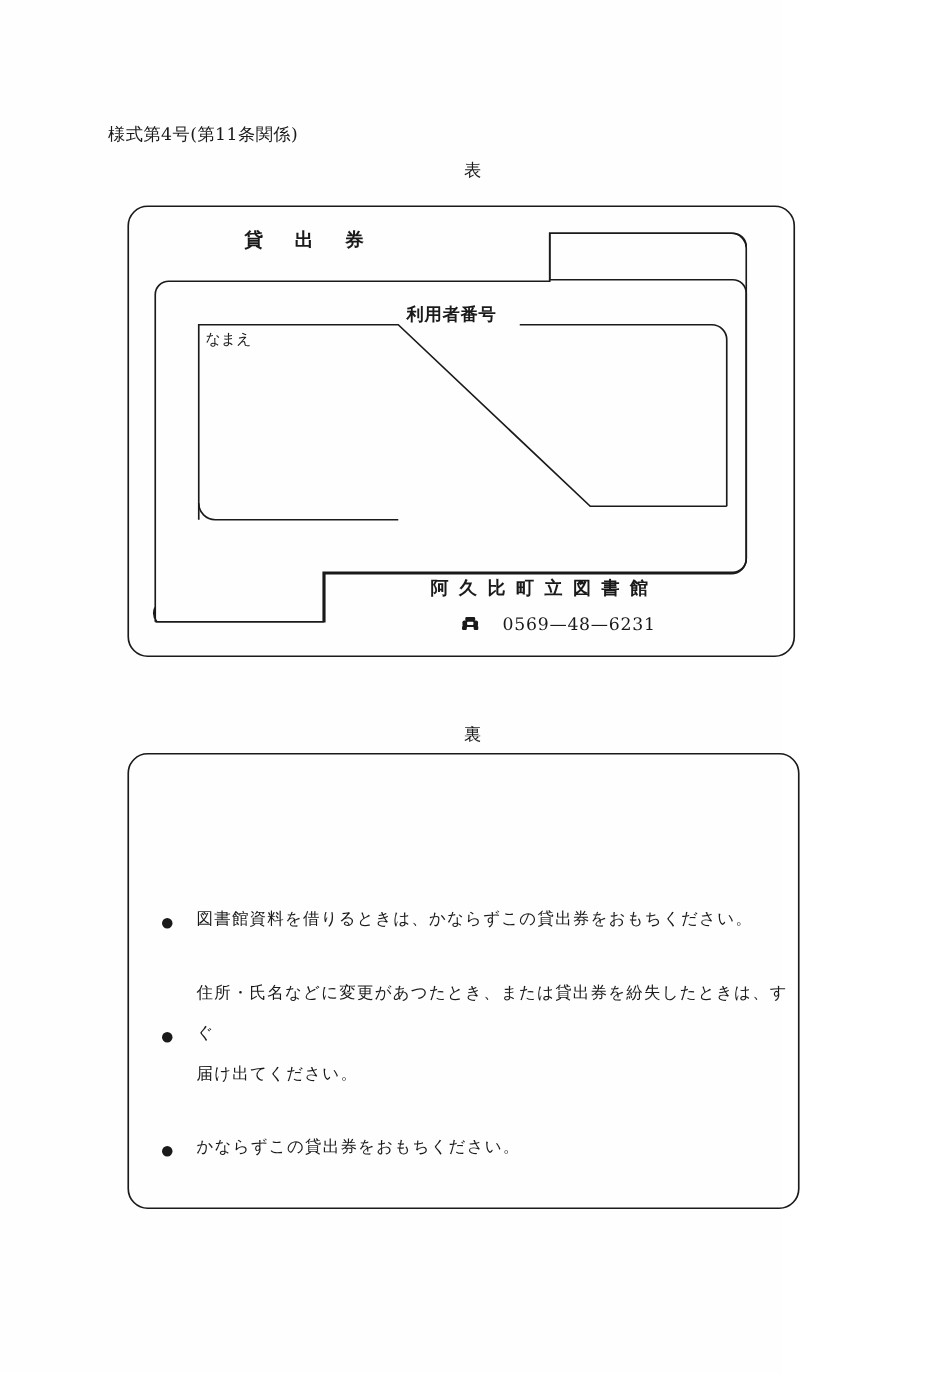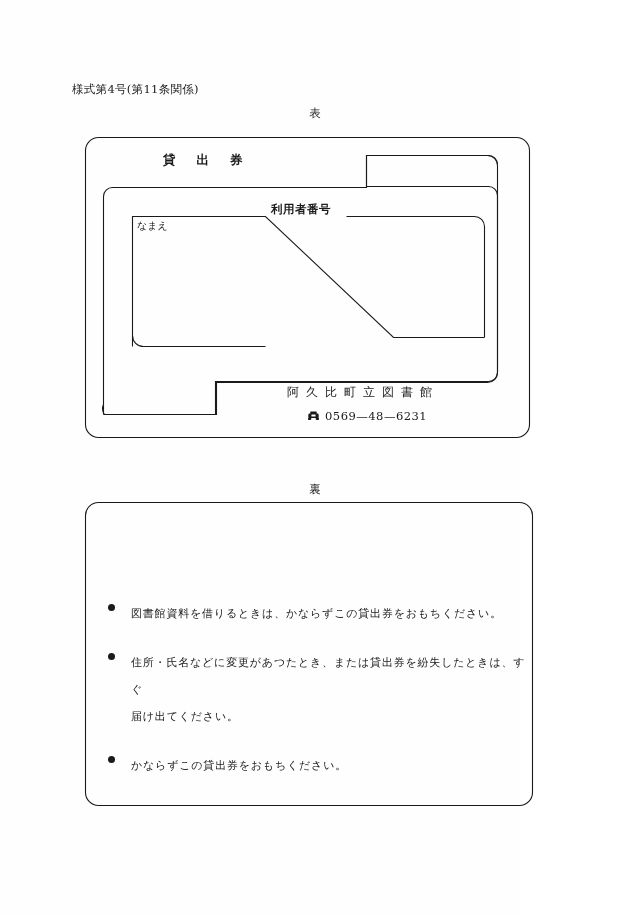--- a/index.html
+++ b/index.html
@@ -81,32 +81,32 @@
     white-space: nowrap;
     letter-spacing: 0.5px;
   }
   .library-name {
     position: absolute;
     left: 287px;
     top: 384px;
     font-size: 12px;
     letter-spacing: 7px;
     white-space: nowrap;
-    font-weight: 400;
+    font-weight: 700;
   }
   .phone-row {
     position: absolute;
     left: 308px;
     top: 409px;
     font-size: 11px;
     white-space: nowrap;
     letter-spacing: 0.5px;
     display: flex;
     align-items: center;
-    gap: 6px;
+    gap: 16px;
   }
   .phone-icon {
     display: inline-block;
     width: 11px;
     height: 10px;
     position: relative;
   }
   .phone-icon svg { display: block; }
   .phone-number {
     font-family: "DejaVu Serif", "Liberation Serif", serif;
@@ -135,23 +135,22 @@
   }
 
   .rules {
     position: absolute;
     left: 108px;
     top: 600px;
     width: 420px;
   }
   .rule-item {
     display: flex;
-    align-items: flex-start;
+    align-items: center;
     margin-bottom: 22px;
-    font-family: Liberation Serif, serif;
   }
   .rule-bullet {
     flex: 0 0 auto;
     width: 7px;
     height: 7px;
     border-radius: 50%;
     background: #1a1a1a;
     margin-top: 4px;
     margin-right: 16px;
   }

